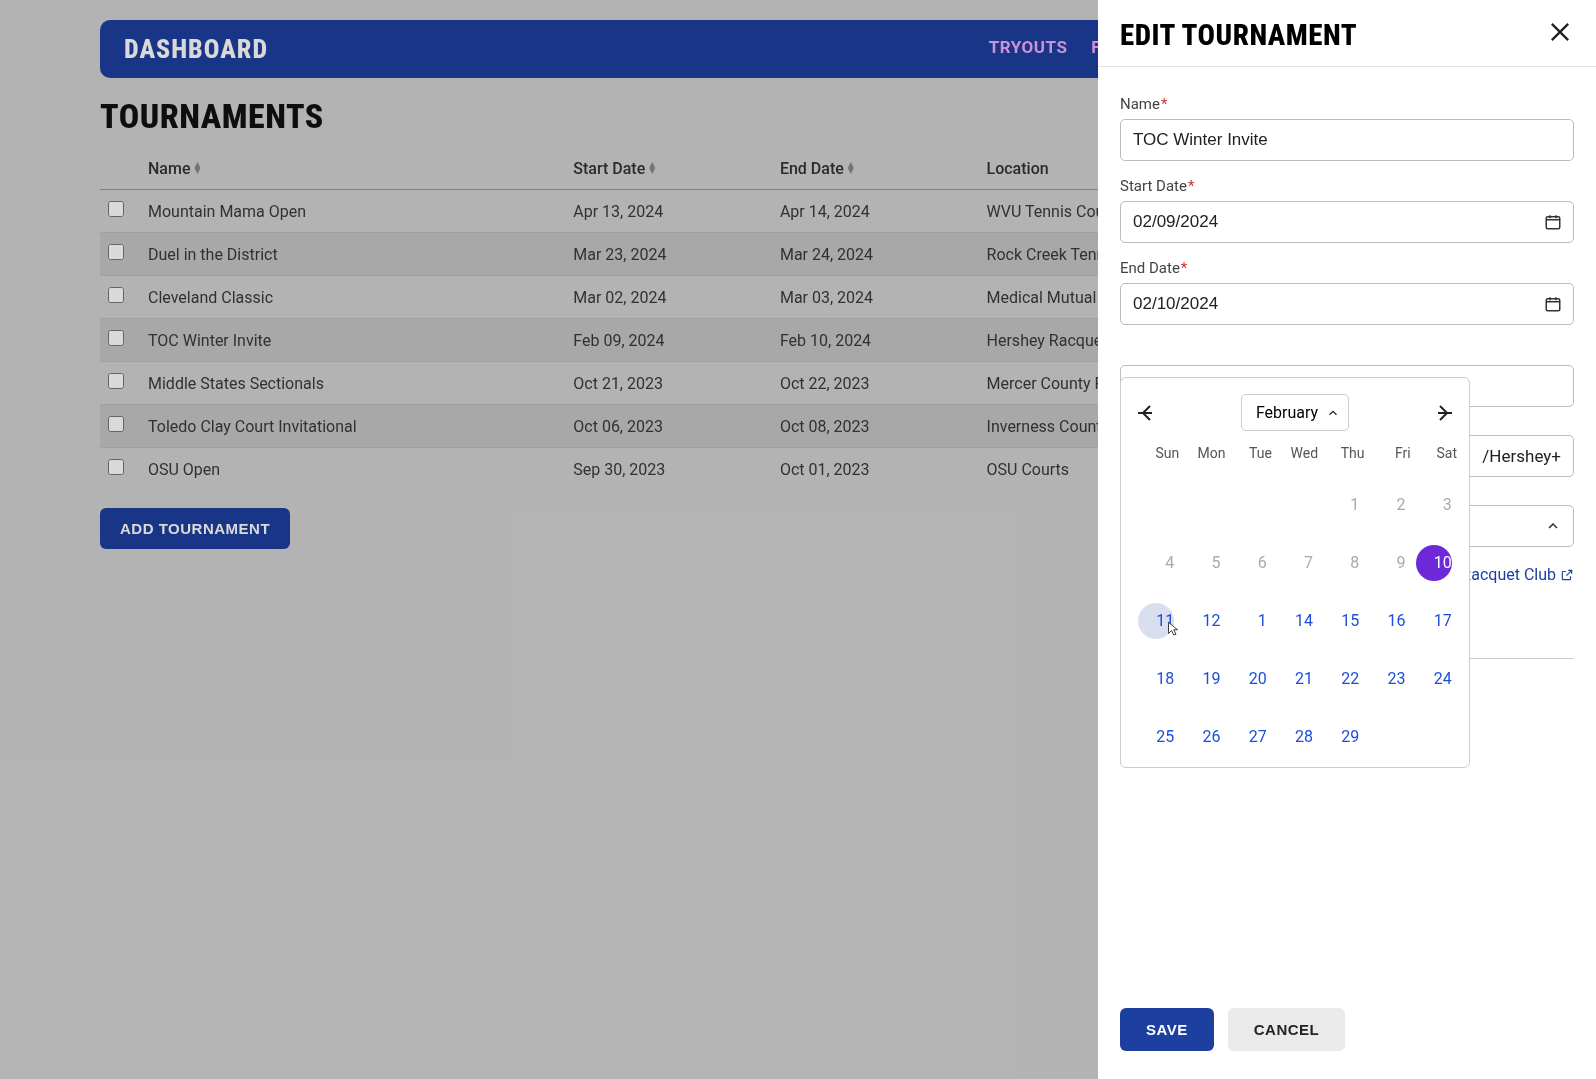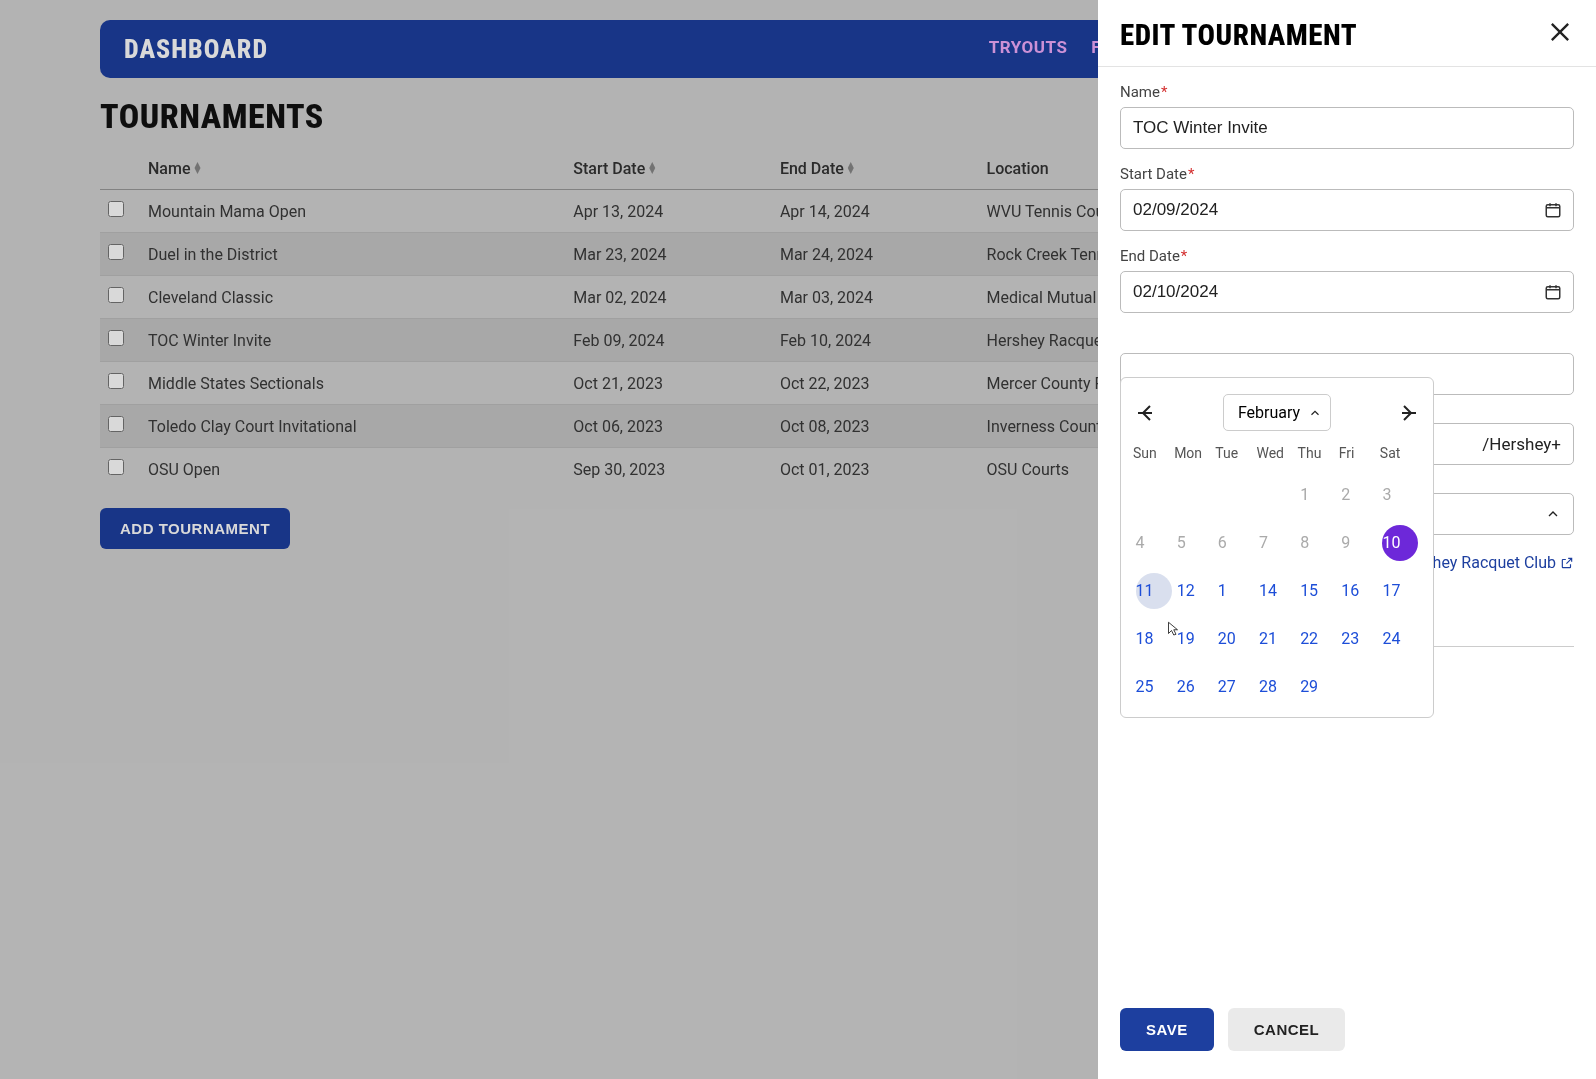--- a/index.html
+++ b/index.html
@@ -155,20 +155,21 @@
   position: relative;
 }
 .form-group {
   margin-bottom: 16px;
 }
 .form-label {
   font-size: 15px;
   color: #444;
   display: block;
   margin-bottom: 6px;
+  margin-top: 12px;
 }
 .req { color: #d32f2f; margin-left: 1px; }
 .form-input {
   width: 100%;
   border: 1px solid #bbb;
   border-radius: 5px;
   padding: 10px 12px;
   font-size: 17px;
   color: #222;
 }
@@ -184,21 +185,21 @@
   height: 18px;
   stroke: #333;
   fill:none;
   stroke-width:2;
 }
 .calendar-popup {
   position: absolute;
   background: #fff;
   border: 1px solid #ccc;
   border-radius: 6px;
-  width: 314px;
+  width: 350px;
   left: 22px;
   top: 310px;
   padding: 12px;
   z-index: 20;
 }
 .cal-head {
   display: flex;
   align-items: center;
   justify-content: space-between;
   padding: 4px 2px 10px;
@@ -214,22 +215,22 @@
   border-radius: 5px;
   padding: 8px 30px 8px 14px;
   font-size: 16px;
   position: relative;
   cursor: pointer;
 }
 .month-sel .chev { position:absolute; right:8px; top:50%; transform:translateY(-50%); width:14px; height:14px; stroke:#222; stroke-width:2; fill:none;}
 .cal-grid {
   display: grid;
   grid-template-columns: repeat(7, 1fr);
-  text-align: left;
-  row-gap: 12px;
+  text-align: right;
+  row-gap: 22px;
 }
 .cal-dow {
   font-size: 14px;
   color: #555;
   padding: 4px 0;
 }
 .cal-day {
   font-size: 16px;
   color: #1d4ed8;
   width: 36px;

